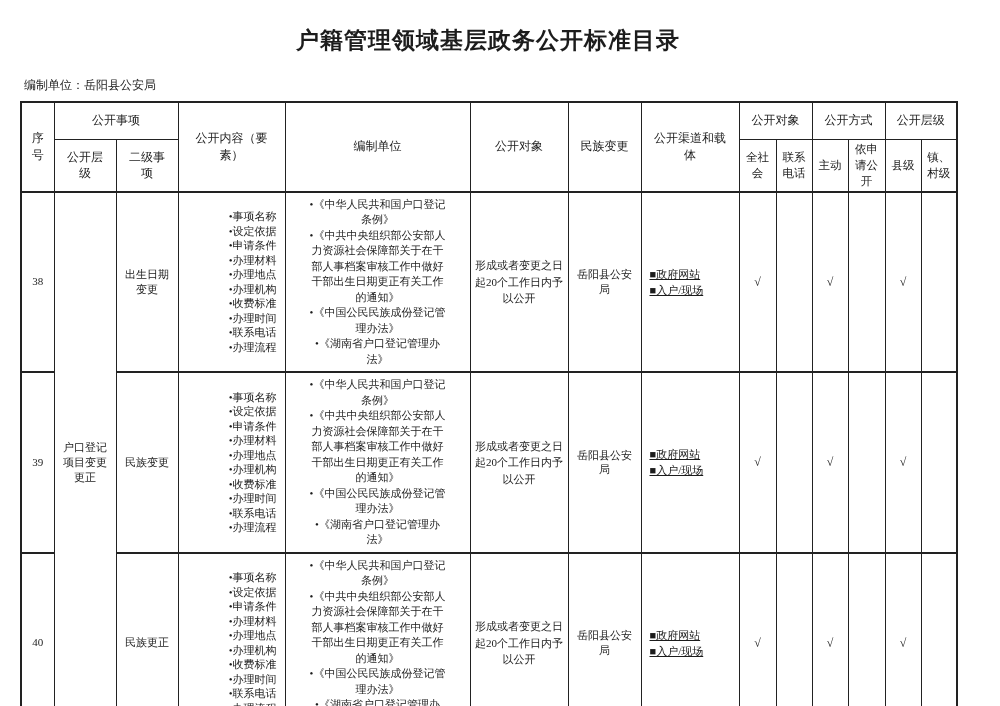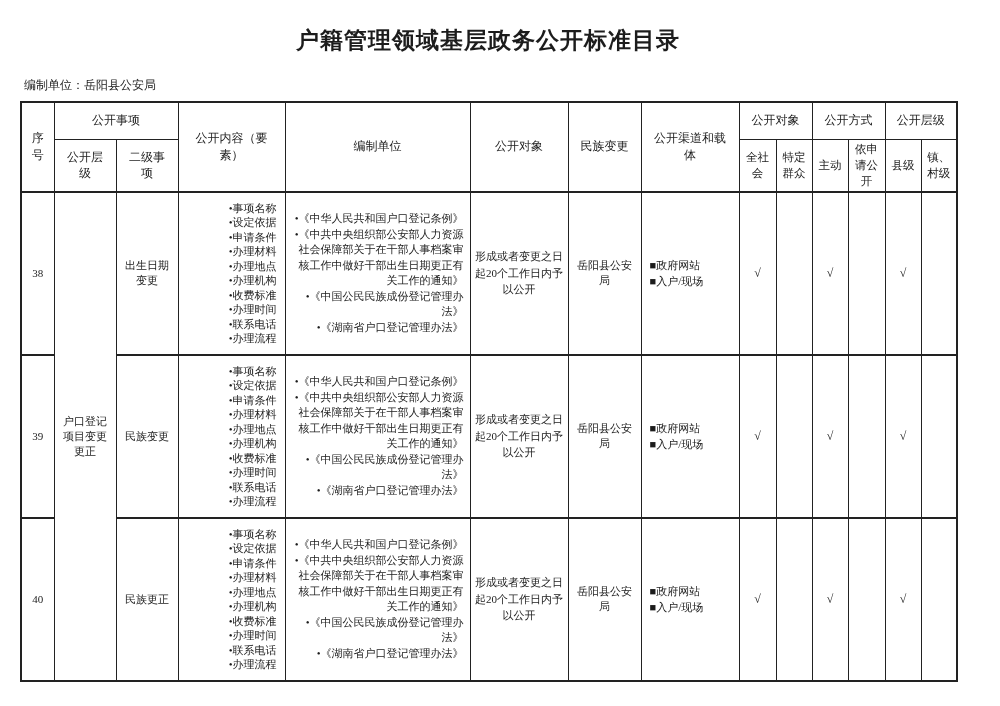--- a/index.html
+++ b/index.html
@@ -32,24 +32,24 @@
   thead th.th-narrow { font-size: 11.5px; padding: 1px; }
   thead tr.h1 { height: 38px; }
   thead tr.h2 { height: 52px; }
   tbody tr { height: 163px; }
   tbody td {
     font-size: 11px; line-height: 1.35;
     border-top-width: 2px; border-bottom-width: 2px;
   }
   td.cell-content { text-align: right; padding-left: 8px; }
   td.cell-content .list-line { line-height: 14.5px; }
-  td.cell-basis { text-align: right; padding: 4px 6px; }
+  td.cell-basis { text-align: center; padding: 4px 22px; }
   td.cell-basis .list-line { line-height: 15.5px; }
   td.cell-channels { text-align: left; padding-left: 8px; }
-  td.cell-channels .list-line { line-height: 16px; }
+  td.cell-channels .list-line { line-height: 16px; text-decoration: underline; }
   td.cell-time { line-height: 1.5; padding: 2px 3px; }
   td.cell-check { font-size: 12px; }
 </style>
 </head>
 <body>
 
 <div class="page">
   <h1 class="title">户籍管理领域基层政务公开标准目录</h1>
   <div class="prepared">编制单位：岳阳县公安局</div>
 
@@ -80,21 +80,21 @@
         <th rowspan="2">民族变更</th>
         <th rowspan="2">公开渠道和载体</th>
         <th colspan="2">公开对象</th>
         <th colspan="2">公开方式</th>
         <th colspan="2">公开层级</th>
       </tr>
       <tr class="h2">
         <th>公开层级</th>
         <th>二级事项</th>
         <th class="th-narrow">全社会</th>
-        <th class="th-narrow">特定群众</th>
+        <th class="th-narrow">联系电话</th>
         <th class="th-narrow">主动</th>
         <th class="th-narrow">依申请公开</th>
         <th class="th-narrow">县级</th>
         <th class="th-narrow">镇、村级</th>
       </tr>
     </thead>
     <tbody>
       <tr>
         <td>38</td>
         <td rowspan="3">户口登记项目变更更正</td>

